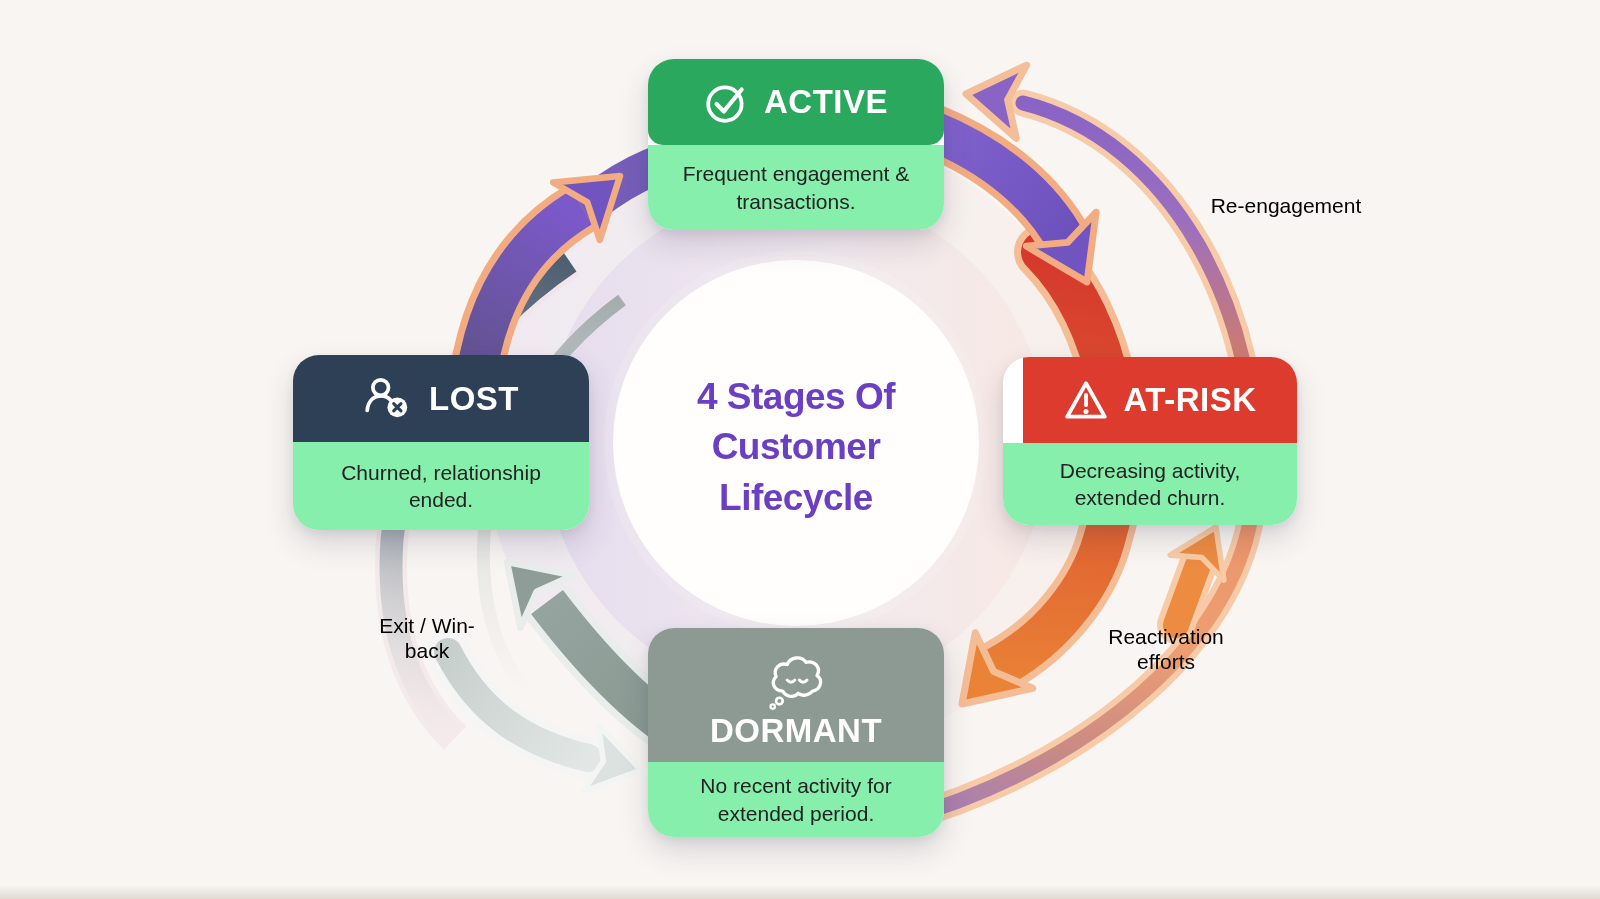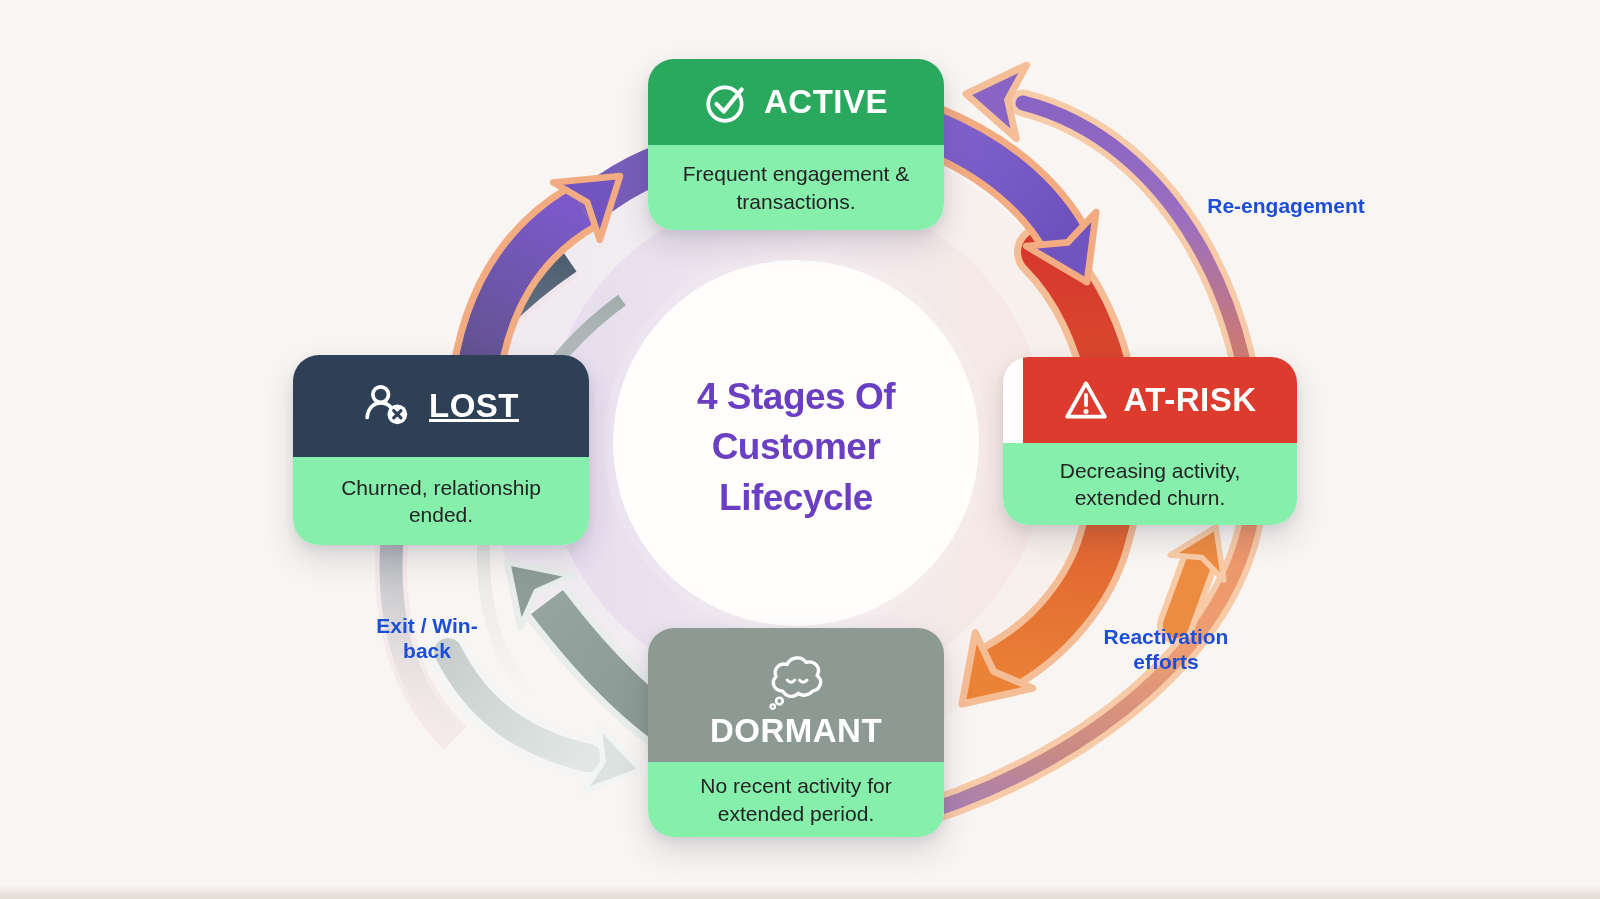--- a/index.html
+++ b/index.html
@@ -31,35 +31,35 @@
   }
   .card-header.column{flex-direction:column;gap:2px;padding-top:10px;}
   .card-body{
     display:flex;align-items:center;justify-content:center;text-align:center;
     background:#86efac;color:#232323;font-size:21px;line-height:1.3;font-weight:500;
     padding:0 18px;
   }
   .icon{display:flex;align-items:center;justify-content:center;}
   .flow-label{
     position:absolute;transform:translate(-50%,-50%);
-    color:#1d4ed8;font-size:21px;font-weight:700;text-align:center;line-height:1.18;
+    color:#000000;font-size:21px;font-weight:400;text-align:center;line-height:1.18;
   }
   .nowrap{white-space:nowrap;}
   
   #card-active{left:648px;top:59px;width:296px;}
   #card-active .card-header{height:86px;}
   #card-active .card-body{height:85px;}
   #card-atrisk{left:1003px;top:357px;width:294px;}
   #card-atrisk .card-header{height:86px;}
   #card-atrisk .card-body{height:82px;}
   #card-dormant{left:648px;top:628px;width:296px;}
   #card-dormant .card-header{height:124px;}
   #card-dormant .card-body{height:75px;}
   #card-lost{left:293px;top:355px;width:296px;}
-  #card-lost .card-header{height:102px;text-decoration:underline;}
+  #card-lost .card-header{height:87px;}
   #card-lost .card-body{height:88px;}
   #label-reengagement{left:1286px;top:206px;}
   #label-reactivation{left:1166px;top:650px;width:150px;}
   #label-exit{left:427px;top:639px;width:120px;}
 </style>
 </head>
 <body>
 
 <div class="stage">
 
@@ -165,21 +165,21 @@
     <g>
       <path d="M 474,392 C 484,298 524,241 582,207" stroke="#F3AC82" stroke-width="54" fill="none"></path>
       <path d="M 474,392 C 484,298 524,241 582,207" stroke="url(#gA)" stroke-width="40" fill="none"></path>
       <use href="#ah" transform="translate(620,176) rotate(-39)" stroke="#F3AC82" stroke-width="6.5" stroke-linejoin="round" fill="#7154BF"></use>
     </g>
   </svg>
 
   <div class="center-title">4 Stages Of Customer Lifecycle</div>
 
   <div class="stage-card" id="card-active">
-    <div class="card-header" style="background: rgb(42, 168, 94);">
+    <div class="card-header" style="background: rgb(42, 168, 94); border-radius: 15px;">
       <span class="icon">
         <svg width="46" height="46" viewBox="0 0 44 44">
           <circle cx="20" cy="24" r="16" stroke="#FFFFFF" stroke-width="3.6" fill="none"></circle>
           <path d="M12 24 L19 31 L36 10" stroke="#FFFFFF" stroke-width="4" fill="none" stroke-linecap="round" stroke-linejoin="round"></path>
         </svg>
       </span>
       <span>ACTIVE</span>
     </div>
     <div class="card-body">Frequent engagement &amp; transactions.</div>
   </div>

